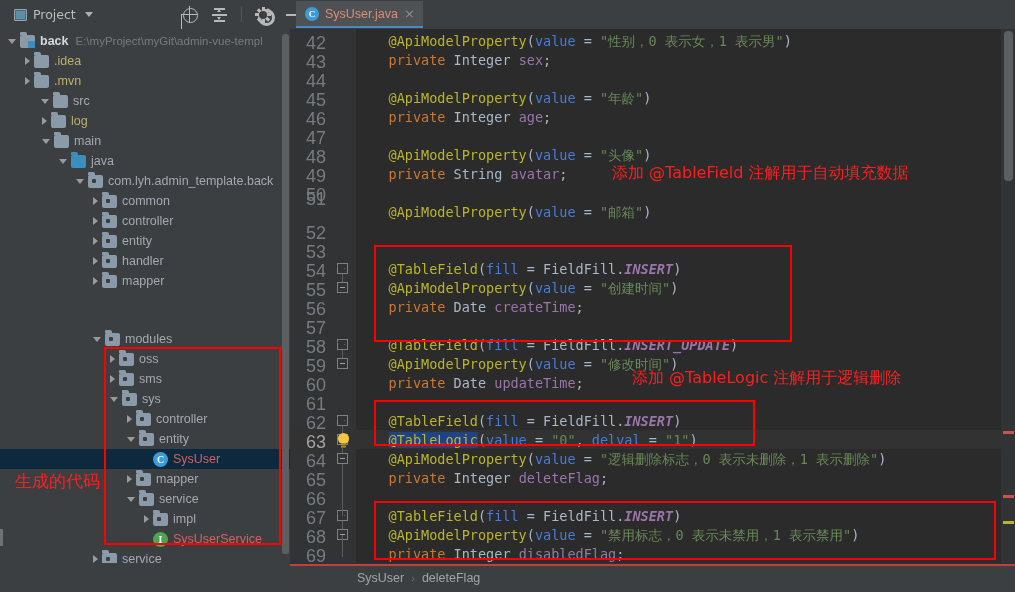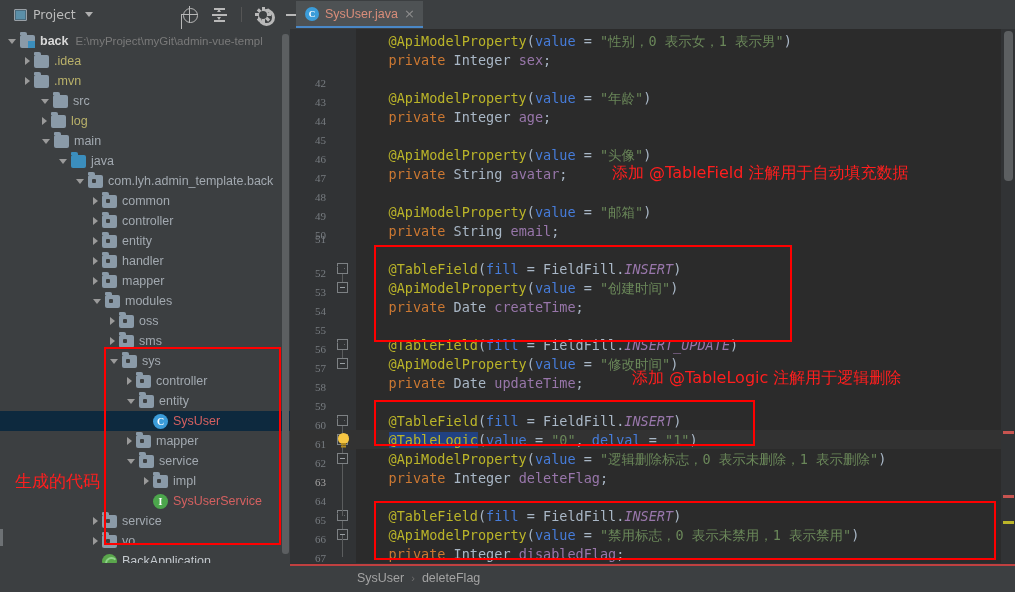--- a/index.html
+++ b/index.html
@@ -255,24 +255,23 @@
     position: absolute; left: 290px; top: 29px;
     width: 725px; height: 534px;
     background: #2b2b2b;
   }
   .gutter {
     position: absolute; left: 0; top: 0; width: 66px; height: 534px;
     background: #313335;
   }
   .gutter-line {
     position: absolute; right: 30px;
-    font-family: Liberation Serif, serif;
-    font-size: 11px; color: #777c80;
+    font-family: Liberation Sans, sans-serif;
+    font-size: 18px; color: #777c80;
     text-align: right;
-    margin-top: 44px;
   }
   .gutter-line.cur { color: #a4a3a3; }
   .fold-line {
     position: absolute; left: 52px; width: 1px; background: #5b5d5e;
   }
   .fold-box {
     position: absolute; left: 47px; width: 11px; height: 11px;
     border: 1px solid #7d8184; background: #313335;
   }
   .fold-box::after {
@@ -318,21 +317,21 @@
     position: absolute; left: 0; width: 645px; height: 19px;
     background: #323232;
   }
   .t-ann   { color: #bbb529; text-align: right; }
   .t-kw    { color: #cc7832; }
   .t-type  { color: #a9b7c6; }
   .t-field { color: #9876aa; }
   .t-str   { color: #6a8759; }
   .t-punc  { color: #a9b7c6; }
   .t-attr  { color: #467cda; }
-  .t-static{ color: #9876aa; font-style: italic; }
+  .t-static{ color: #9876aa; font-style: italic; font-weight: bold; }
   .t-cls   { color: #a9b7c6; }
   .sel-hl  { background: #214283; }
 
   
   .ed-right {
     position: absolute; right: 0; top: 0; width: 14px; height: 534px;
     background: #313335;
   }
   .ed-vthumb {
     position: absolute; right: 2px; top: 2px; width: 9px; height: 150px;
@@ -476,21 +475,21 @@
         <div class="row" style="padding-left: 93px;">
           <span class="arrow r"></span>
           <span class="fico f-pkg"></span>
           <span class="lbl-gray">handler</span>
         </div>
         <div class="row" style="padding-left: 93px;">
           <span class="arrow r"></span>
           <span class="fico f-pkg"></span>
           <span class="lbl-gray">mapper</span>
         </div>
-        <div class="row" style="padding-left: 93px;">
+        <div class="row" style="padding-left: 93px; margin-top: 38px;">
           <span class="arrow d"></span>
           <span class="fico f-pkg"></span>
           <span class="lbl-gray">modules</span>
         </div>
         <div class="row" style="padding-left: 110px;">
           <span class="arrow r"></span>
           <span class="fico f-pkg"></span>
           <span class="lbl-gray">oss</span>
         </div>
         <div class="row" style="padding-left: 110px;">
@@ -624,21 +623,20 @@
         <div class="cl" style="top: 3px;"><span class="t-punc"> </span><span class="t-punc"> </span><span class="t-punc"> </span><span class="t-punc"> </span><span class="t-ann">@ApiModelProperty</span><span class="t-punc">(</span><span class="t-attr">value</span><span class="t-punc"> </span><span class="t-punc">=</span><span class="t-punc"> </span><span class="t-str">"性别，0 表示女，1 表示男"</span><span class="t-punc">)</span></div>
         <div class="cl" style="top: 22px;"><span class="t-punc"> </span><span class="t-punc"> </span><span class="t-punc"> </span><span class="t-punc"> </span><span class="t-kw">private</span><span class="t-punc"> </span><span class="t-type">Integer</span><span class="t-punc"> </span><span class="t-field">sex</span><span class="t-punc">;</span></div>
         <div class="cl" style="top: 41px;"></div>
         <div class="cl" style="top: 60px;"><span class="t-punc"> </span><span class="t-punc"> </span><span class="t-punc"> </span><span class="t-punc"> </span><span class="t-ann">@ApiModelProperty</span><span class="t-punc">(</span><span class="t-attr">value</span><span class="t-punc"> </span><span class="t-punc">=</span><span class="t-punc"> </span><span class="t-str">"年龄"</span><span class="t-punc">)</span></div>
         <div class="cl" style="top: 79px;"><span class="t-punc"> </span><span class="t-punc"> </span><span class="t-punc"> </span><span class="t-punc"> </span><span class="t-kw">private</span><span class="t-punc"> </span><span class="t-type">Integer</span><span class="t-punc"> </span><span class="t-field">age</span><span class="t-punc">;</span></div>
         <div class="cl" style="top: 98px;"></div>
         <div class="cl" style="top: 117px;"><span class="t-punc"> </span><span class="t-punc"> </span><span class="t-punc"> </span><span class="t-punc"> </span><span class="t-ann">@ApiModelProperty</span><span class="t-punc">(</span><span class="t-attr">value</span><span class="t-punc"> </span><span class="t-punc">=</span><span class="t-punc"> </span><span class="t-str">"头像"</span><span class="t-punc">)</span></div>
         <div class="cl" style="top: 136px;"><span class="t-punc"> </span><span class="t-punc"> </span><span class="t-punc"> </span><span class="t-punc"> </span><span class="t-kw">private</span><span class="t-punc"> </span><span class="t-type">String</span><span class="t-punc"> </span><span class="t-field">avatar</span><span class="t-punc">;</span></div>
         <div class="cl" style="top: 155px;"></div>
         <div class="cl" style="top: 174px;"><span class="t-punc"> </span><span class="t-punc"> </span><span class="t-punc"> </span><span class="t-punc"> </span><span class="t-ann">@ApiModelProperty</span><span class="t-punc">(</span><span class="t-attr">value</span><span class="t-punc"> </span><span class="t-punc">=</span><span class="t-punc"> </span><span class="t-str">"邮箱"</span><span class="t-punc">)</span></div>
-        <div class="cl" style="top: 193px;"><span class="t-punc"> </span><span class="t-punc"> </span><span class="t-punc"> </span><span class="t-punc"> </span><span class="t-kw">private</span><span class="t-punc"> </span><span class="t-type">String</span><span class="t-punc"> </span><span class="t-field">email</span><span class="t-punc">;</span></div>
         <div class="cl" style="top: 212px;"></div>
         <div class="cl" style="top: 231px;"><span class="t-punc"> </span><span class="t-punc"> </span><span class="t-punc"> </span><span class="t-punc"> </span><span class="t-ann">@TableField</span><span class="t-punc">(</span><span class="t-attr">fill</span><span class="t-punc"> </span><span class="t-punc">=</span><span class="t-punc"> </span><span class="t-cls">FieldFill</span><span class="t-punc">.</span><span class="t-static">INSERT</span><span class="t-punc">)</span></div>
         <div class="cl" style="top: 250px;"><span class="t-punc"> </span><span class="t-punc"> </span><span class="t-punc"> </span><span class="t-punc"> </span><span class="t-ann">@ApiModelProperty</span><span class="t-punc">(</span><span class="t-attr">value</span><span class="t-punc"> </span><span class="t-punc">=</span><span class="t-punc"> </span><span class="t-str">"创建时间"</span><span class="t-punc">)</span></div>
         <div class="cl" style="top: 269px;"><span class="t-punc"> </span><span class="t-punc"> </span><span class="t-punc"> </span><span class="t-punc"> </span><span class="t-kw">private</span><span class="t-punc"> </span><span class="t-type">Date</span><span class="t-punc"> </span><span class="t-field">createTime</span><span class="t-punc">;</span></div>
         <div class="cl" style="top: 288px;"></div>
         <div class="cl" style="top: 307px;"><span class="t-punc"> </span><span class="t-punc"> </span><span class="t-punc"> </span><span class="t-punc"> </span><span class="t-ann">@TableField</span><span class="t-punc">(</span><span class="t-attr">fill</span><span class="t-punc"> </span><span class="t-punc">=</span><span class="t-punc"> </span><span class="t-cls">FieldFill</span><span class="t-punc">.</span><span class="t-static">INSERT_UPDATE</span><span class="t-punc">)</span></div>
         <div class="cl" style="top: 326px;"><span class="t-punc"> </span><span class="t-punc"> </span><span class="t-punc"> </span><span class="t-punc"> </span><span class="t-ann">@ApiModelProperty</span><span class="t-punc">(</span><span class="t-attr">value</span><span class="t-punc"> </span><span class="t-punc">=</span><span class="t-punc"> </span><span class="t-str">"修改时间"</span><span class="t-punc">)</span></div>
         <div class="cl" style="top: 345px;"><span class="t-punc"> </span><span class="t-punc"> </span><span class="t-punc"> </span><span class="t-punc"> </span><span class="t-kw">private</span><span class="t-punc"> </span><span class="t-type">Date</span><span class="t-punc"> </span><span class="t-field">updateTime</span><span class="t-punc">;</span></div>
         <div class="cl" style="top: 364px;"></div>
         <div class="cl" style="top: 383px;"><span class="t-punc"> </span><span class="t-punc"> </span><span class="t-punc"> </span><span class="t-punc"> </span><span class="t-ann">@TableField</span><span class="t-punc">(</span><span class="t-attr">fill</span><span class="t-punc"> </span><span class="t-punc">=</span><span class="t-punc"> </span><span class="t-cls">FieldFill</span><span class="t-punc">.</span><span class="t-static">INSERT</span><span class="t-punc">)</span></div>

